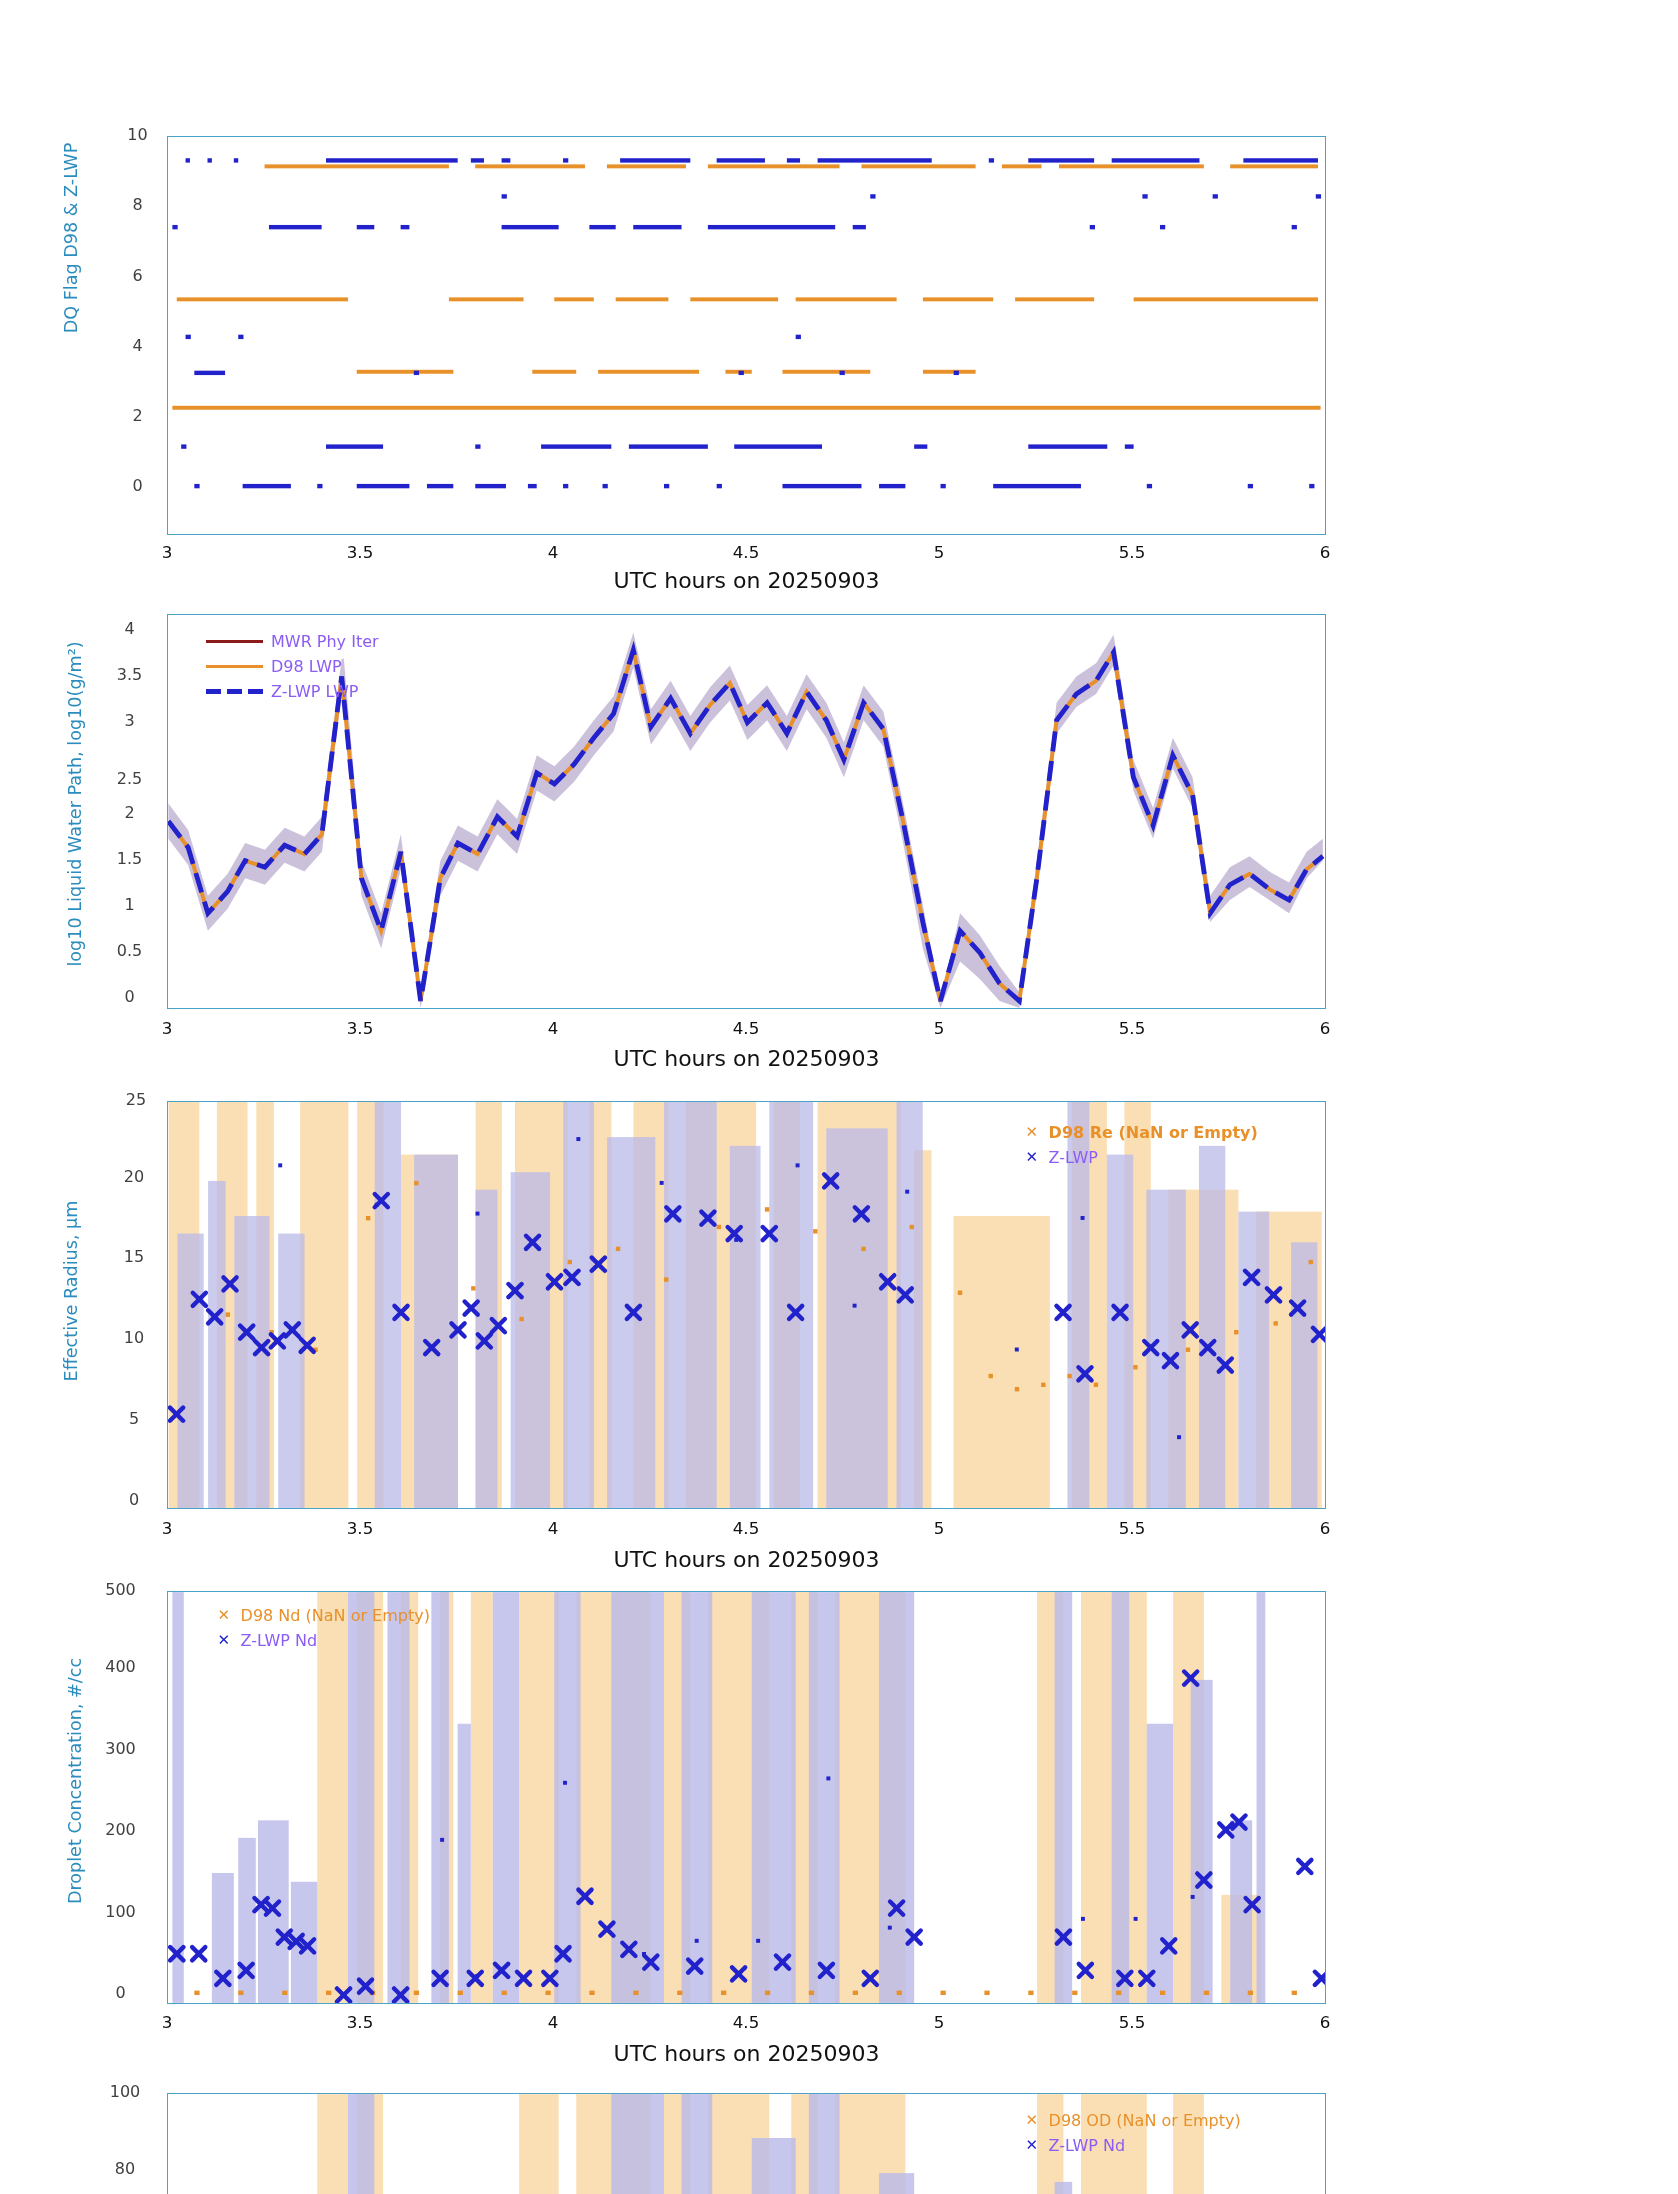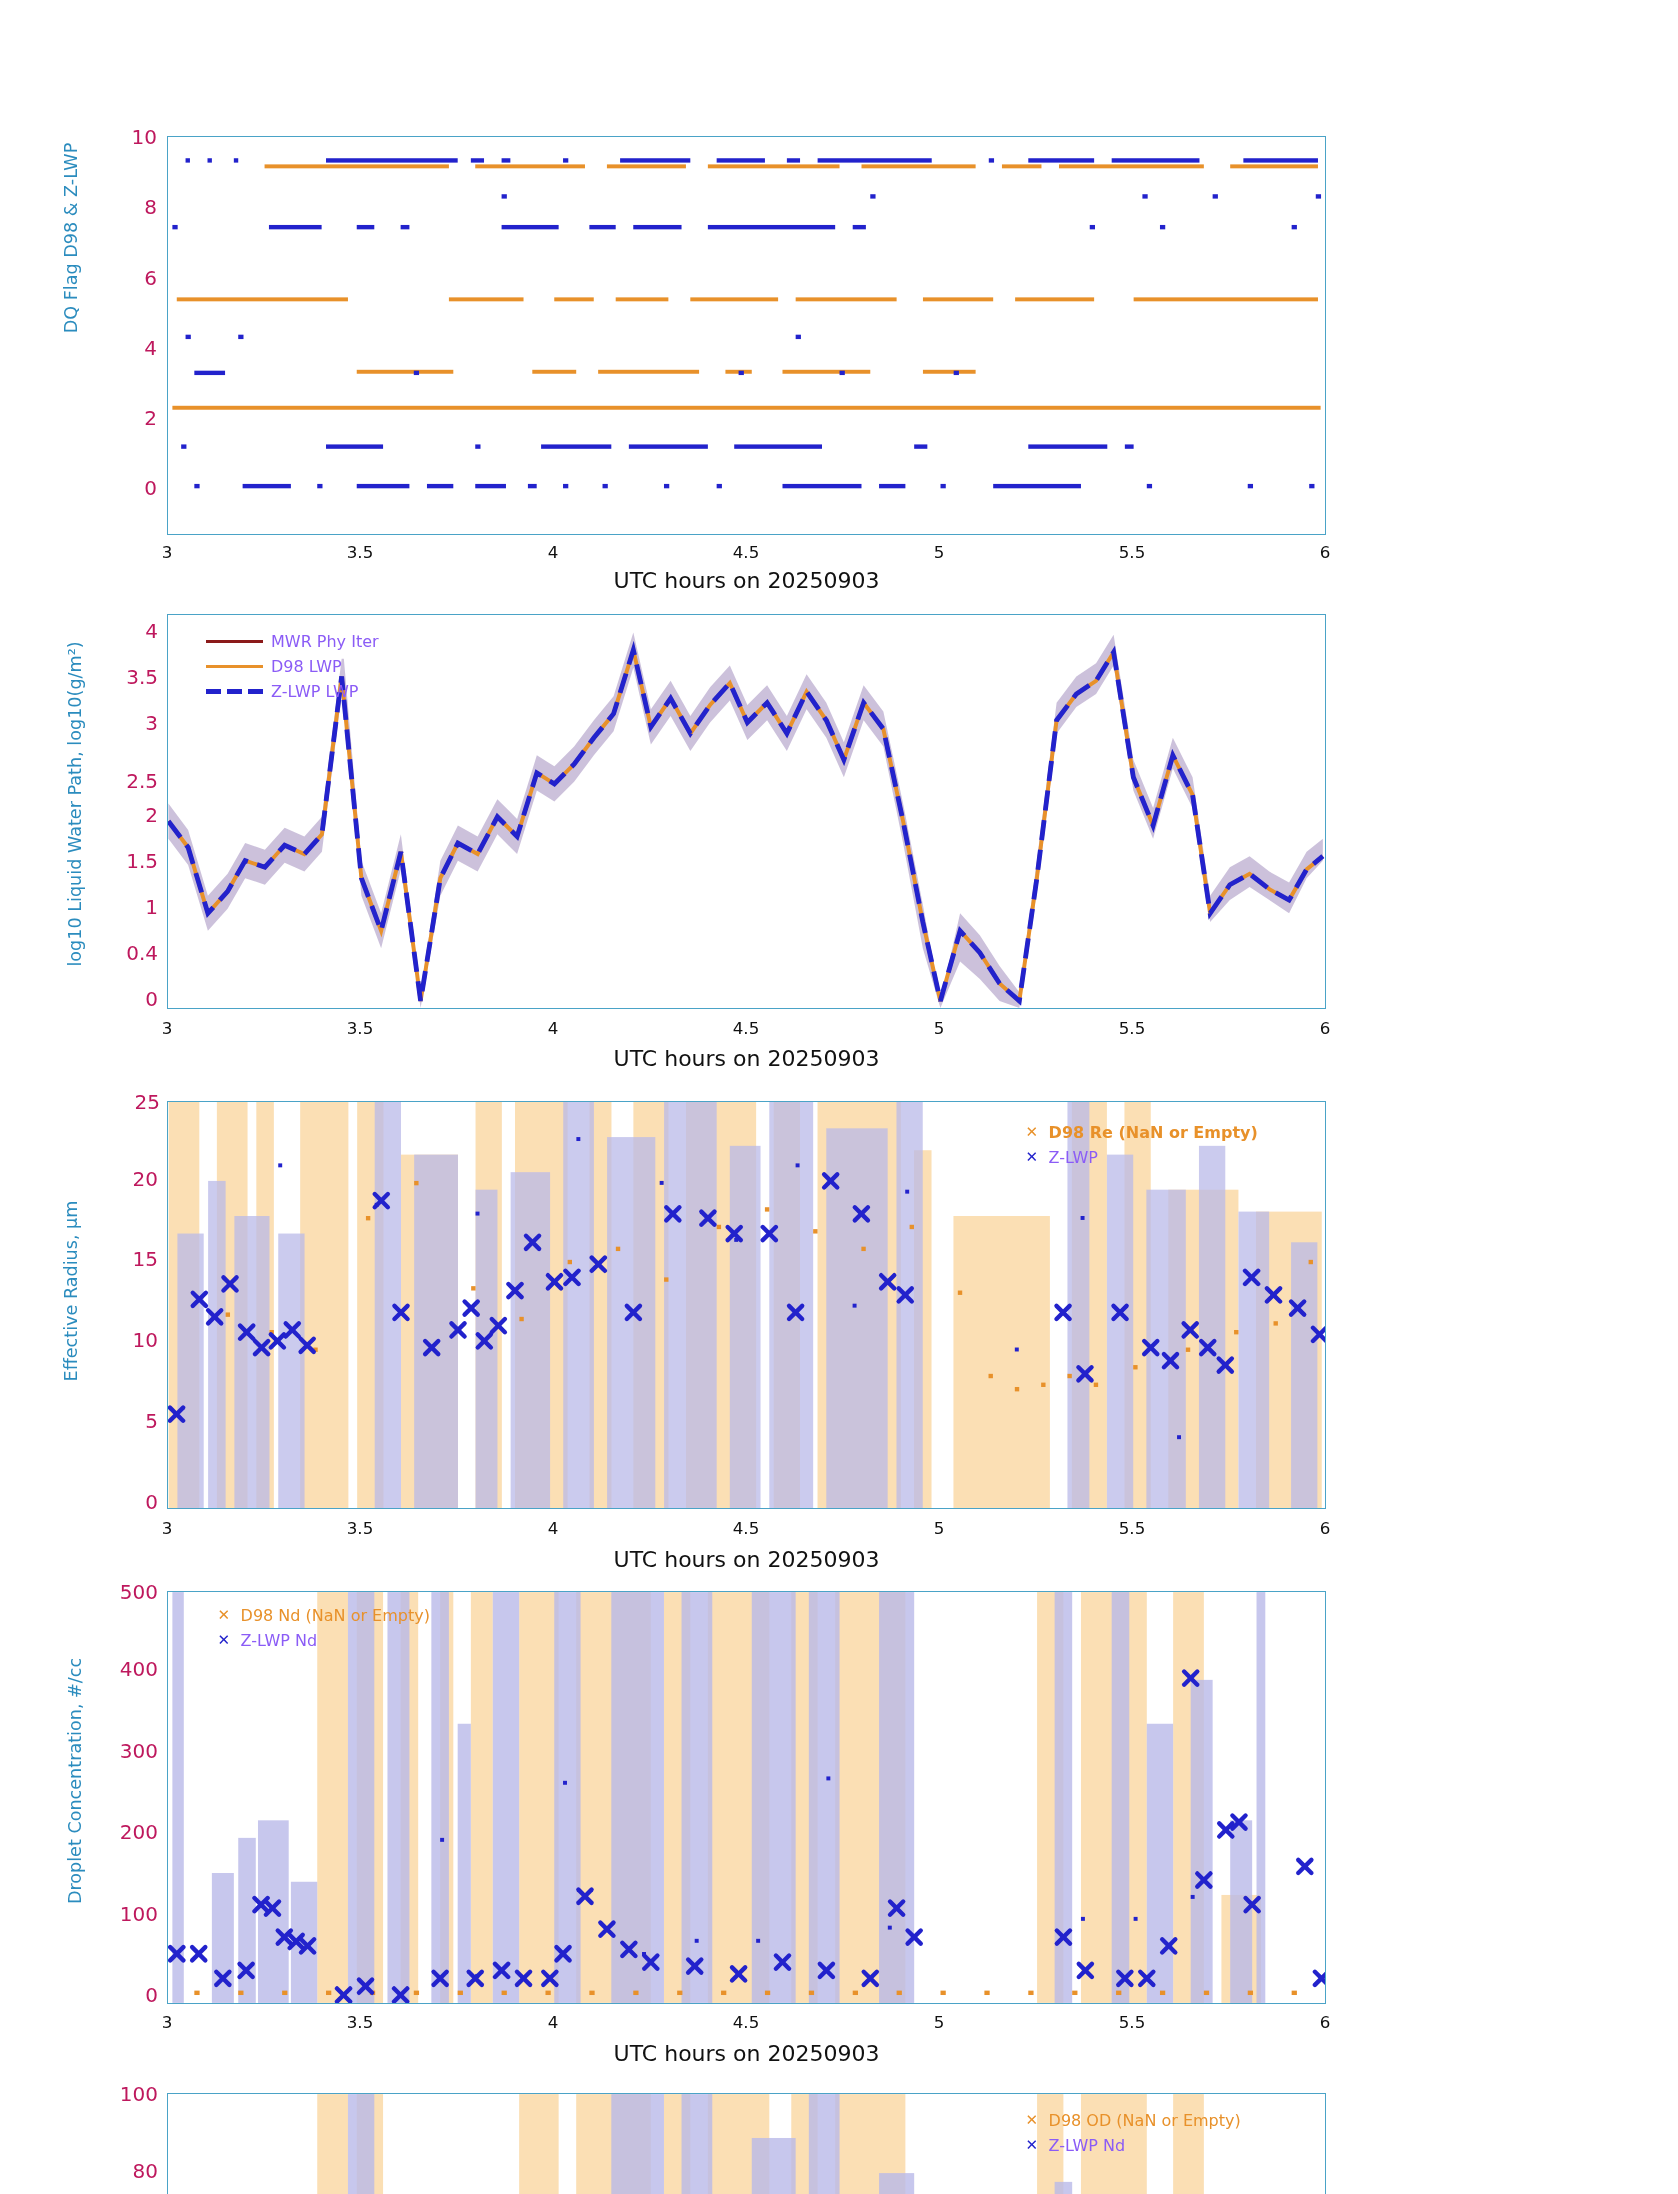--- a/index.html
+++ b/index.html
@@ -3,21 +3,21 @@
 <meta charset="utf-8">
 <style>
   html,body{margin:0;padding:0;background:#ffffff;}
   body{width:1679px;height:2633px;font-family:"DejaVu Sans",sans-serif;}
   .page{position:relative;width:1679px;height:2633px;background:#fff;}
   .panel{position:absolute;}
   .plotbox{position:absolute;border:0.9px solid #4aa3c7;box-sizing:border-box;background:transparent;overflow:hidden;}
   .ylabel{position:absolute;color:#2b8cbe;font-size:17.6px;transform-origin:50% 50%;white-space:nowrap;text-align:center;}
   .xlabel{position:absolute;color:#111;font-size:22px;white-space:nowrap;text-align:center;}
   .tick-x{position:absolute;color:#111;font-size:16.7px;text-align:center;white-space:nowrap;}
-  .tick-y{position:absolute;color:#be185d;font-size:20px;text-align:right;white-space:nowrap;}
+  .tick-y{position:absolute;color:#404040;font-size:16px;text-align:center;white-space:nowrap;}
   .legend{position:absolute;font-size:16px;white-space:nowrap;}
   .legend-row{display:flex;align-items:center;margin-bottom:6.1px;}
   .legend-swatch{display:inline-block;margin-right:8px;}
   .lg-line{width:57px;height:3.1px;}
   .lg-dash{width:57px;height:4.8px;background:repeating-linear-gradient(90deg,#2222cc 0 15px,transparent 15px 21px);}
   .lg-x{width:17.6px;text-align:center;font-weight:bold;font-size:15px;line-height:1;}
   .lg-label{color:#8b5cf6;}
   svg{display:block;}
 </style>
 </head>
@@ -201,21 +201,21 @@
         <span class="legend-swatch lg-line" style="background:#e8912a;"></span>
         <span class="lg-label">D98 LWP</span>
       </div>
       <div class="legend-row">
         <span class="legend-swatch lg-dash"></span>
         <span class="lg-label">Z-LWP LWP</span>
       </div>
     </div>
 
     <div class="tick-y" style="left:101px;top:386px;width:57px;">0</div>
-    <div class="tick-y" style="left:101px;top:340px;width:57px;">0.4</div>
+    <div class="tick-y" style="left:101px;top:340px;width:57px;">0.5</div>
     <div class="tick-y" style="left:101px;top:294px;width:57px;">1</div>
     <div class="tick-y" style="left:101px;top:248px;width:57px;">1.5</div>
     <div class="tick-y" style="left:101px;top:202px;width:57px;">2</div>
     <div class="tick-y" style="left:101px;top:156px;width:57px;margin-top:12px;">2.5</div>
     <div class="tick-y" style="left:101px;top:110px;width:57px;">3</div>
     <div class="tick-y" style="left:101px;top:64px;width:57px;">3.5</div>
     <div class="tick-y" style="left:101px;top:17.6px;width:57px;">4</div>
 
     <div class="tick-x" style="left:145px;top:417px;width:44px;">3</div>
     <div class="tick-x" style="left:338px;top:417px;width:44px;">3.5</div>

